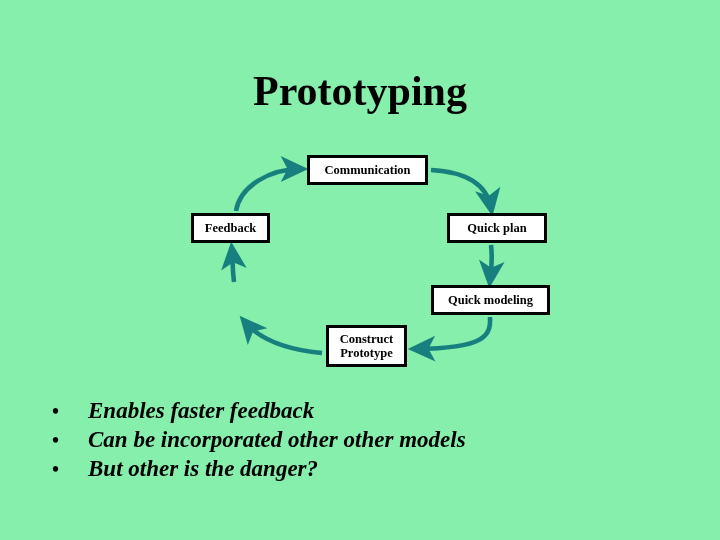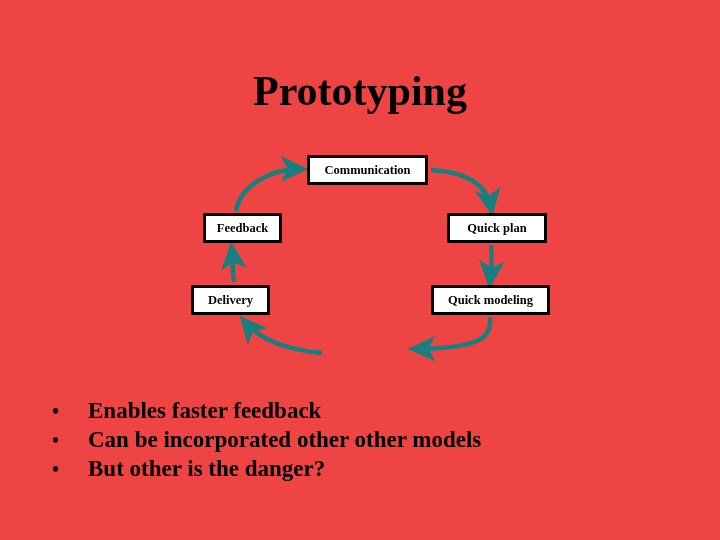--- a/index.html
+++ b/index.html
@@ -13,21 +13,21 @@
     font-family: "Liberation Serif", "DejaVu Serif", serif;
     overflow: hidden;
     position: relative;
   }
   #slide {
     position: absolute;
     left: 0;
     top: 0;
     width: 720px;
     height: 540px;
-    background: #ef4444;
+    background: #86efac;
   }
   #slide-title {
     position: absolute;
     left: 0;
     top: 70px;
     width: 720px;
     text-align: center;
     font-size: 42px;
     font-weight: bold;
     color: #000000;
@@ -93,21 +93,21 @@
     width: 81px;
     height: 42px;
   }
   #node-delivery {
     left: 41px;
     top: 145px;
     width: 79px;
     height: 30px;
   }
   #node-feedback {
-    left: 53px;
+    left: 41px;
     top: 73px;
     width: 79px;
     height: 30px;
   }
 
   
   #bullets {
     position: absolute;
     left: 52px;
     top: 396px;
@@ -124,20 +124,21 @@
     margin: 0;
   }
   .bullet-mark {
     width: 36px;
     flex: 0 0 36px;
     font-size: 20px;
     line-height: 1.27;
   }
   .bullet-text {
     flex: 1 1 auto;
+    font-style: italic;
   }
 </style>
 </head>
 <body>
 
 <div id="slide">
 
   <div id="slide-title">Prototyping</div>
 
   <div id="cycle">
@@ -161,22 +162,23 @@
 
       <path d="M 84,142 C 82,126 83,120 82,110" fill="none" stroke="#17807f" stroke-width="4.6" marker-end="url(#ah)"></path>
     </svg>
 
     <div class="node" id="node-communication">Communication</div>
 
     <div class="node" id="node-quickplan">Quick plan</div>
 
     <div class="node" id="node-quickmodeling">Quick modeling</div>
 
+    <div class="node" id="node-construct">Construct
+Prototype</div>
 
-    <div class="node" id="node-delivery">Delivery</div>
 
     <div class="node" id="node-feedback">Feedback</div>
 
   </div>
 
   <div id="bullets">
     <div class="bullet-row">
       <span class="bullet-mark">•</span>
       <span class="bullet-text">Enables faster feedback</span>
     </div>

